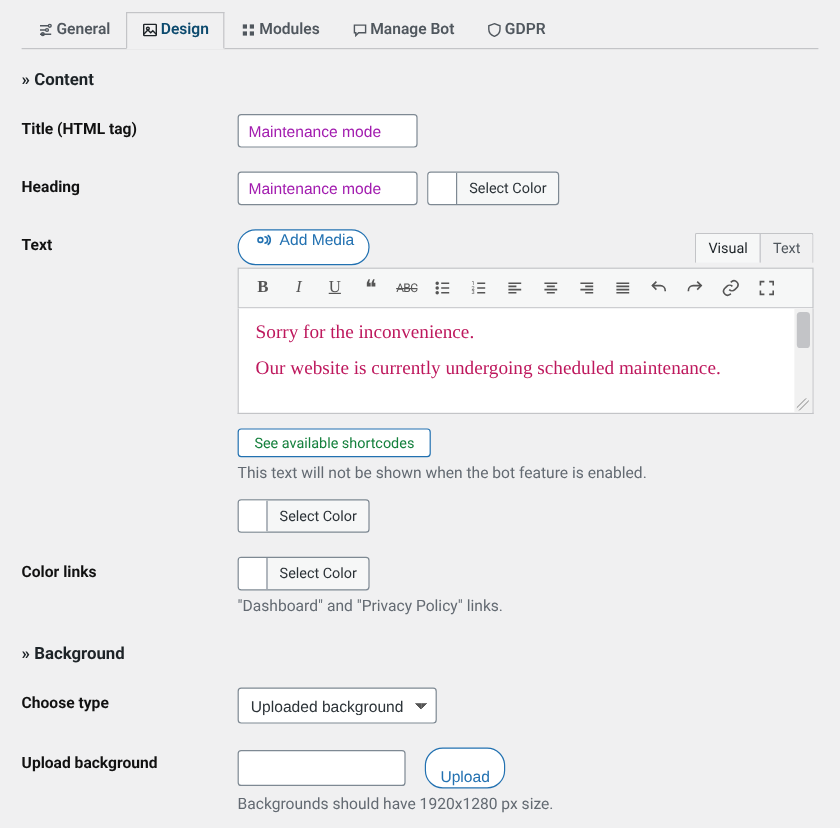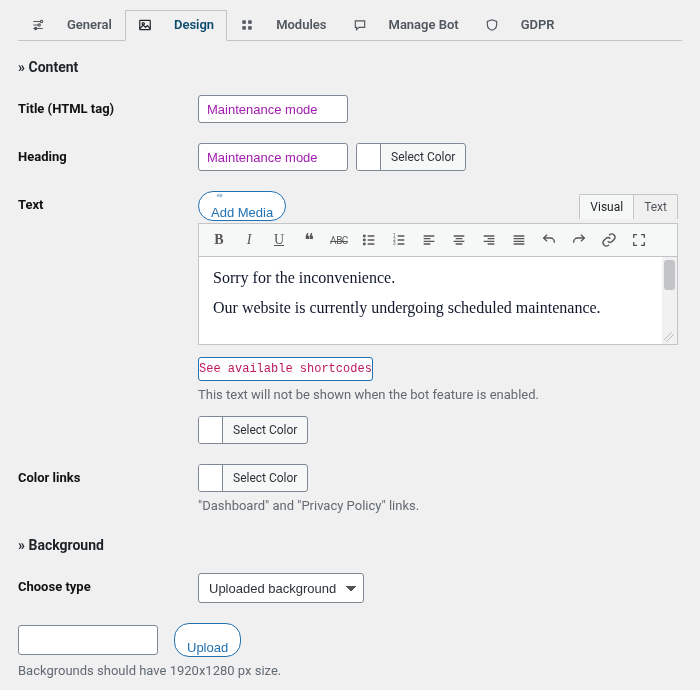--- a/index.html
+++ b/index.html
@@ -22,21 +22,21 @@
   }
   .tab {
     padding: 6px 12px 8px 12px;
     font-size: 13px;
     color: #50575e;
     cursor: pointer;
     border: 1px solid transparent;
     border-bottom: none;
     display: flex;
     align-items: center;
-    gap: 22px;
+    gap: 2px;
     font-weight: 600;
     position: relative;
   }
   .tab.active {
     background: #f0f0f1;
     border-color: #c3c4c7;
     color: #0c4a6e;
     margin-bottom: -1px;
     border-bottom: 1px solid #f0f0f1;
   }
@@ -106,34 +106,32 @@
     align-items:flex-start;
     gap:6px;
     height:30px;
     padding:0 12px;
     border:1px solid #2271b1;
     border-radius:15px;
     background:#fff;
     color:#2271b1;
     font-size:13px;
     cursor:pointer;
-    flex-direction:column;
   }
   .btn-secondary .mi { width:16px; height:16px; }
   .link-small {
     display:inline-block;
     border:1px solid #2271b1;
-    color:#be185d;
+    color:#15803d;
     background:#fff;
     font-size:12px;
-    padding:4px 0;
+    padding:4px 13px;
     border-radius:3px;
     text-decoration:none;
     cursor:pointer;
-    font-family:Liberation Mono, monospace;
   }
   .desc {
     color:#636a72;
     font-size:13px;
     margin-top:6px;
   }
   
   .editor-wrap { max-width:480px; }
   .editor-head {
     display:flex;
@@ -178,21 +176,21 @@
   .tbtn.abc{font-size:10px;text-decoration:line-through;letter-spacing:-0.5px;}
   .editor-body {
     position:relative;
     border:1px solid #c3c4c7;
     border-top:none;
     height:88px;
     background:#fff;
     padding:12px 14px;
     font-family: Georgia, "Times New Roman", serif;
     font-size:16px;
-    color:#0f172a;
+    color:#be185d;
     overflow:hidden;
   }
   .editor-body p{margin:0 0 12px 0; white-space:nowrap;}
   .editor-scroll{
     position:absolute; top:0; right:0; width:15px; height:100%;
     background:#f1f1f1;
   }
   .editor-scroll::before{
     content:""; position:absolute; left:2px; right:2px; top:3px; height:30px;
     background:#c3c4c7; border-radius:3px;
@@ -410,20 +408,21 @@
 <div class="form-row">
   <div class="label">Choose type</div>
   <div class="field">
     <select class="sel">
       <option>Uploaded background</option>
     </select>
   </div>
 </div>
 
 <div class="form-row" style="margin-bottom:4px;">
+  <div class="label">Upload background</div>
   <div class="field">
     <div class="row-inline">
       <input class="upload-input" type="text" value="" style="">
       <button class="btn-secondary" style="height:30px;padding:16px 12px;">
         <span>Upload</span>
       </button>
     </div>
     <div class="desc">Backgrounds should have 1920x1280 px size.</div>
   </div>
 </div>

